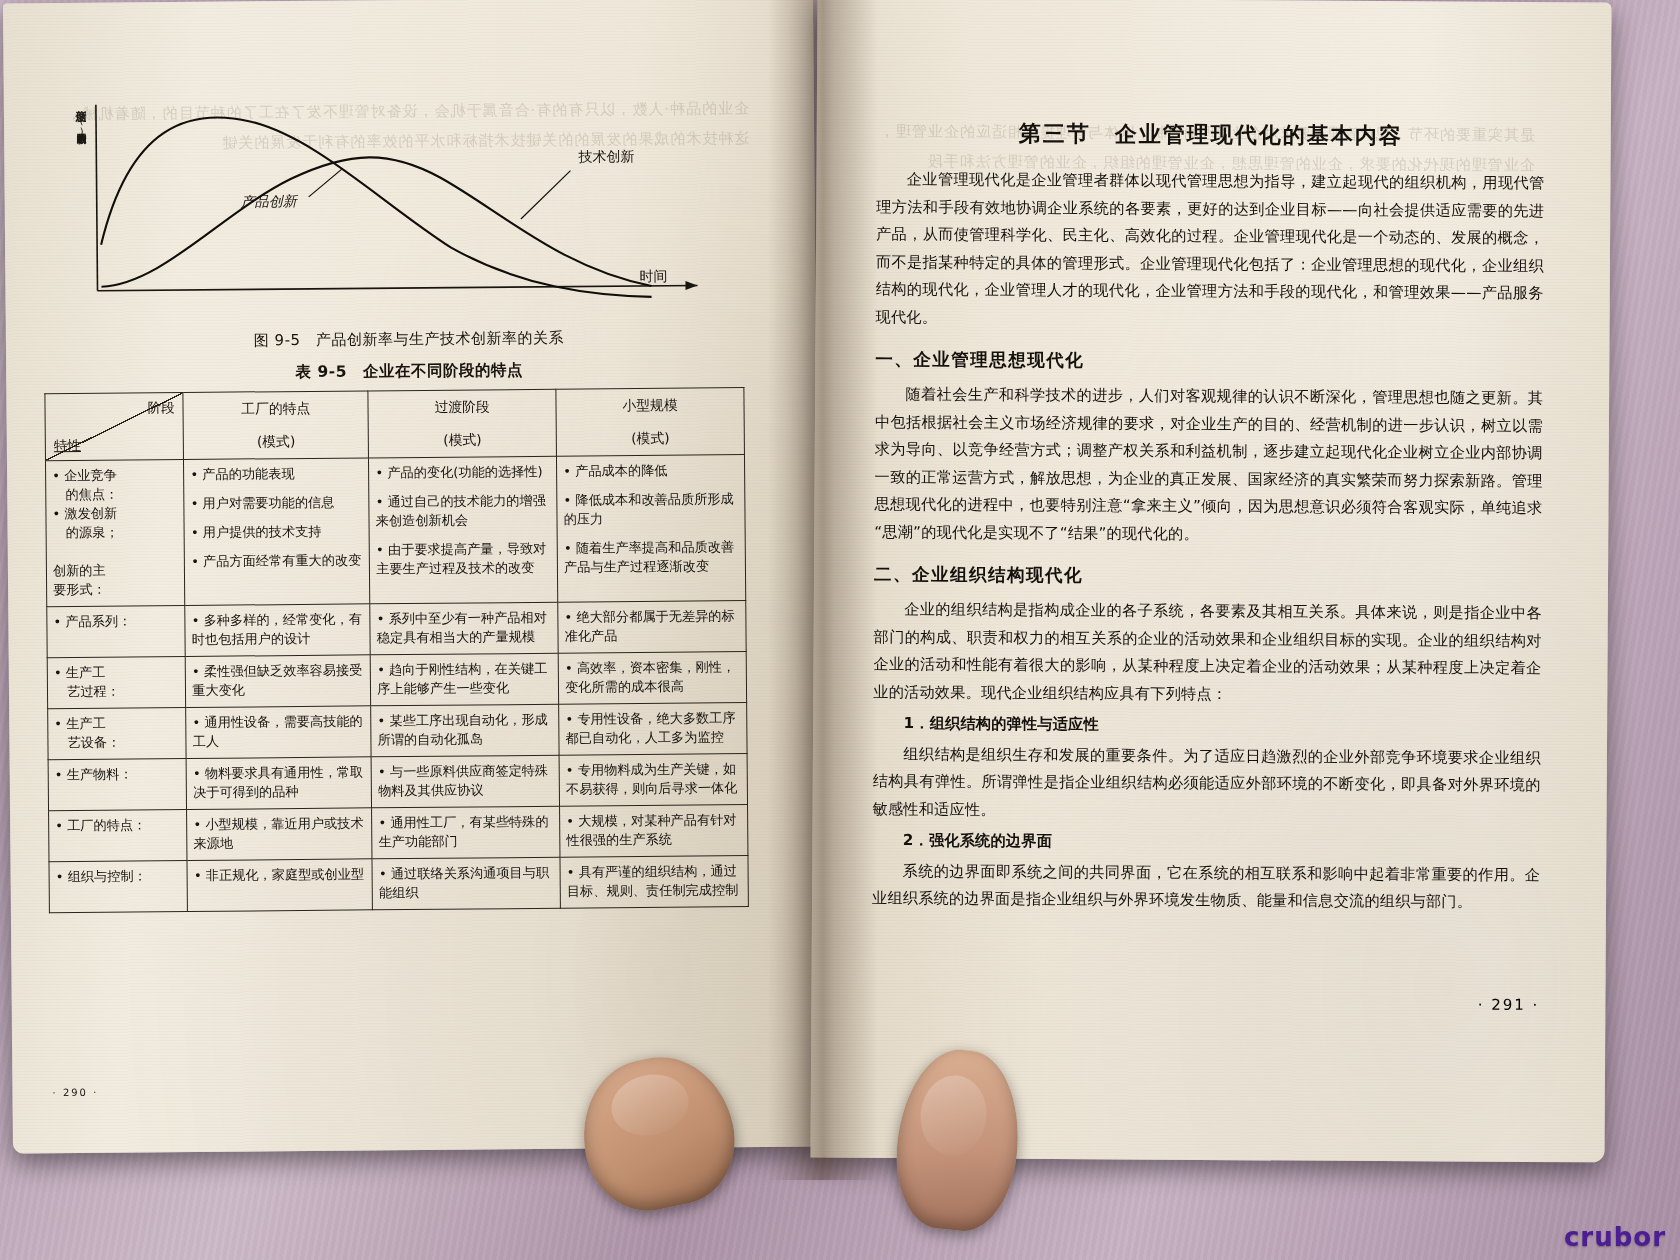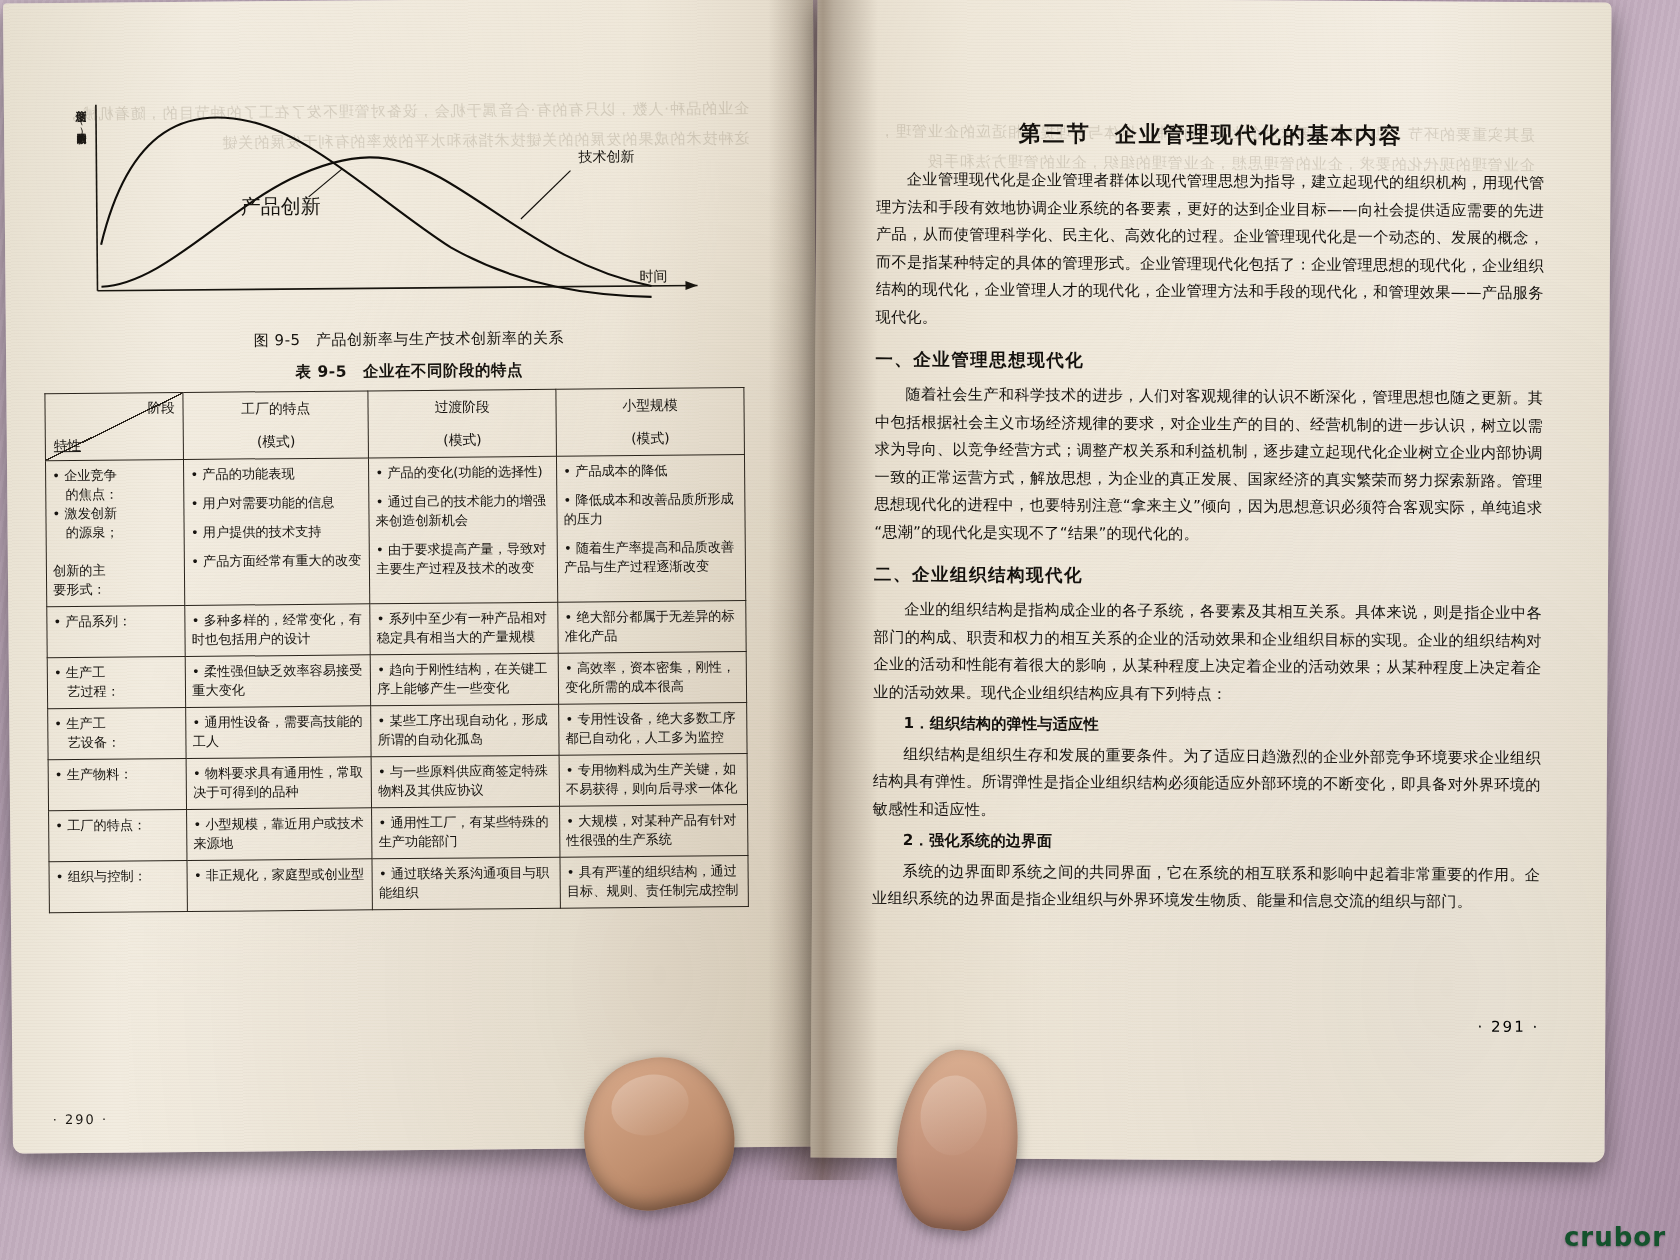--- a/index.html
+++ b/index.html
@@ -102,39 +102,39 @@
   table#t95 .hcell .bl{position:absolute;left:8px;bottom:5px;font-size:13.5px;text-decoration:underline;}
   table#t95 .colhead{text-align:center;font-size:13.8px;padding-top:7px;}
   table#t95 .colhead .mode{display:block;text-align:center;margin-top:14px;}
   table#t95 .c1{width:132px;}
   table#t95 .c2{width:182px;}
   table#t95 .c3{width:185px;}
   table#t95 .c4{width:185px;}
   .row-cell p{margin:0 0 10px 0;}
   .row-cell p:last-child{margin-bottom:0;}
   #folio-left{
-    position:absolute;left:40px;bottom:26px;font-size:13px;letter-spacing:2px;color:#1b1713;
+    position:absolute;left:40px;bottom:55px;font-size:10px;letter-spacing:2px;color:#1b1713;
   }
   
   #right-content{
     position:absolute;left:60px;top:120px;width:668px;color:#14110d;
   }
   #sec-title{
     text-align:center;font-size:22px;font-weight:bold;letter-spacing:2px;margin-bottom:18px;
   }
   #right-content p{
     font-size:15.2px;line-height:27.5px;margin:0 0 3px 0;text-align:justify;letter-spacing:.2px;
   }
   #right-content p.ind{text-indent:2em;}
   #right-content h3{
     font-size:17.5px;font-weight:bold;margin:16px 0 10px 0;letter-spacing:1.5px;
   }
   #right-content p.sub{font-weight:bold;text-indent:2em;margin-top:4px;}
   #folio-right{
-    position:absolute;right:66px;bottom:126px;font-size:15px;letter-spacing:2px;
+    position:absolute;right:66px;bottom:148px;font-size:15px;letter-spacing:2px;
   }
   
   .thumb{position:absolute;border-radius:46% 46% 40% 40%/55% 55% 45% 45%;}
   #thumb-left{
     left:575px;bottom:-18px;width:150px;height:150px;
     background:linear-gradient(160deg,#d9ab8c,#c08f6f 60%,#9d6e51);
     box-shadow:0 -6px 16px rgba(0,0,0,.35) inset, 0 4px 14px rgba(0,0,0,.4);
     transform:rotate(-12deg);
     z-index:9;
   }
@@ -149,21 +149,21 @@
     transform:rotate(6deg);
     z-index:9;
   }
   #thumb-right:after{
     content:"";position:absolute;left:20px;top:26px;width:66px;height:80px;
     border-radius:50%;background:linear-gradient(150deg,rgba(255,255,255,.25),rgba(255,255,255,0));
   }
   
   #watermark{
     position:absolute;right:14px;bottom:8px;
-    font-size:26px;font-weight:bold;color:#14532d;letter-spacing:1px;
+    font-size:26px;font-weight:bold;color:#4c1d95;letter-spacing:1px;
     text-shadow:0 1px 2px rgba(0,0,0,.35);
     z-index:20;
   }
 </style>
 </head>
 <body>
 
 <div id="desk"></div>
 
 <div id="book">
@@ -186,21 +186,21 @@
           <polygon points="646,196 634,191.5 634,200.5" fill="#18150f"></polygon>
 
           <path d="M50,150 C80,30 140,14 200,28 C265,44 330,110 400,156 C470,196 540,205 600,207" fill="none" stroke="#100e0a" stroke-width="2.1"></path>
 
           <path d="M50,192 C110,190 170,120 240,86 C300,58 340,58 390,86 C450,120 510,178 600,196" fill="none" stroke="#100e0a" stroke-width="2.1"></path>
 
           <line x1="470" y1="128" x2="520" y2="80" stroke="#100e0a" stroke-width="1.2"></line>
           <line x1="292" y1="76" x2="258" y2="104" stroke="#100e0a" stroke-width="1.2"></line>
         </svg>
         <div style="position:absolute;left:528px;top:58px;font-size:14px;">技术创新</div>
-        <div style="position:absolute;left:190px;top:100px;font-size:20px;">产品创新</div>
+        <div style="position:absolute;left:190px;top:100px;font-size:14px;font-style:italic;">产品创新</div>
         <div style="position:absolute;left:588px;top:178px;font-size:14px;">时间</div>
       </div>
 
       <div id="figcaption">图 9-5　产品创新率与生产技术创新率的关系</div>
       <div id="tablecaption">表 9-5　企业在不同阶段的特点</div>
 
       <table id="t95">
         <thead>
           <tr>
             <th class="c1 hcell">

